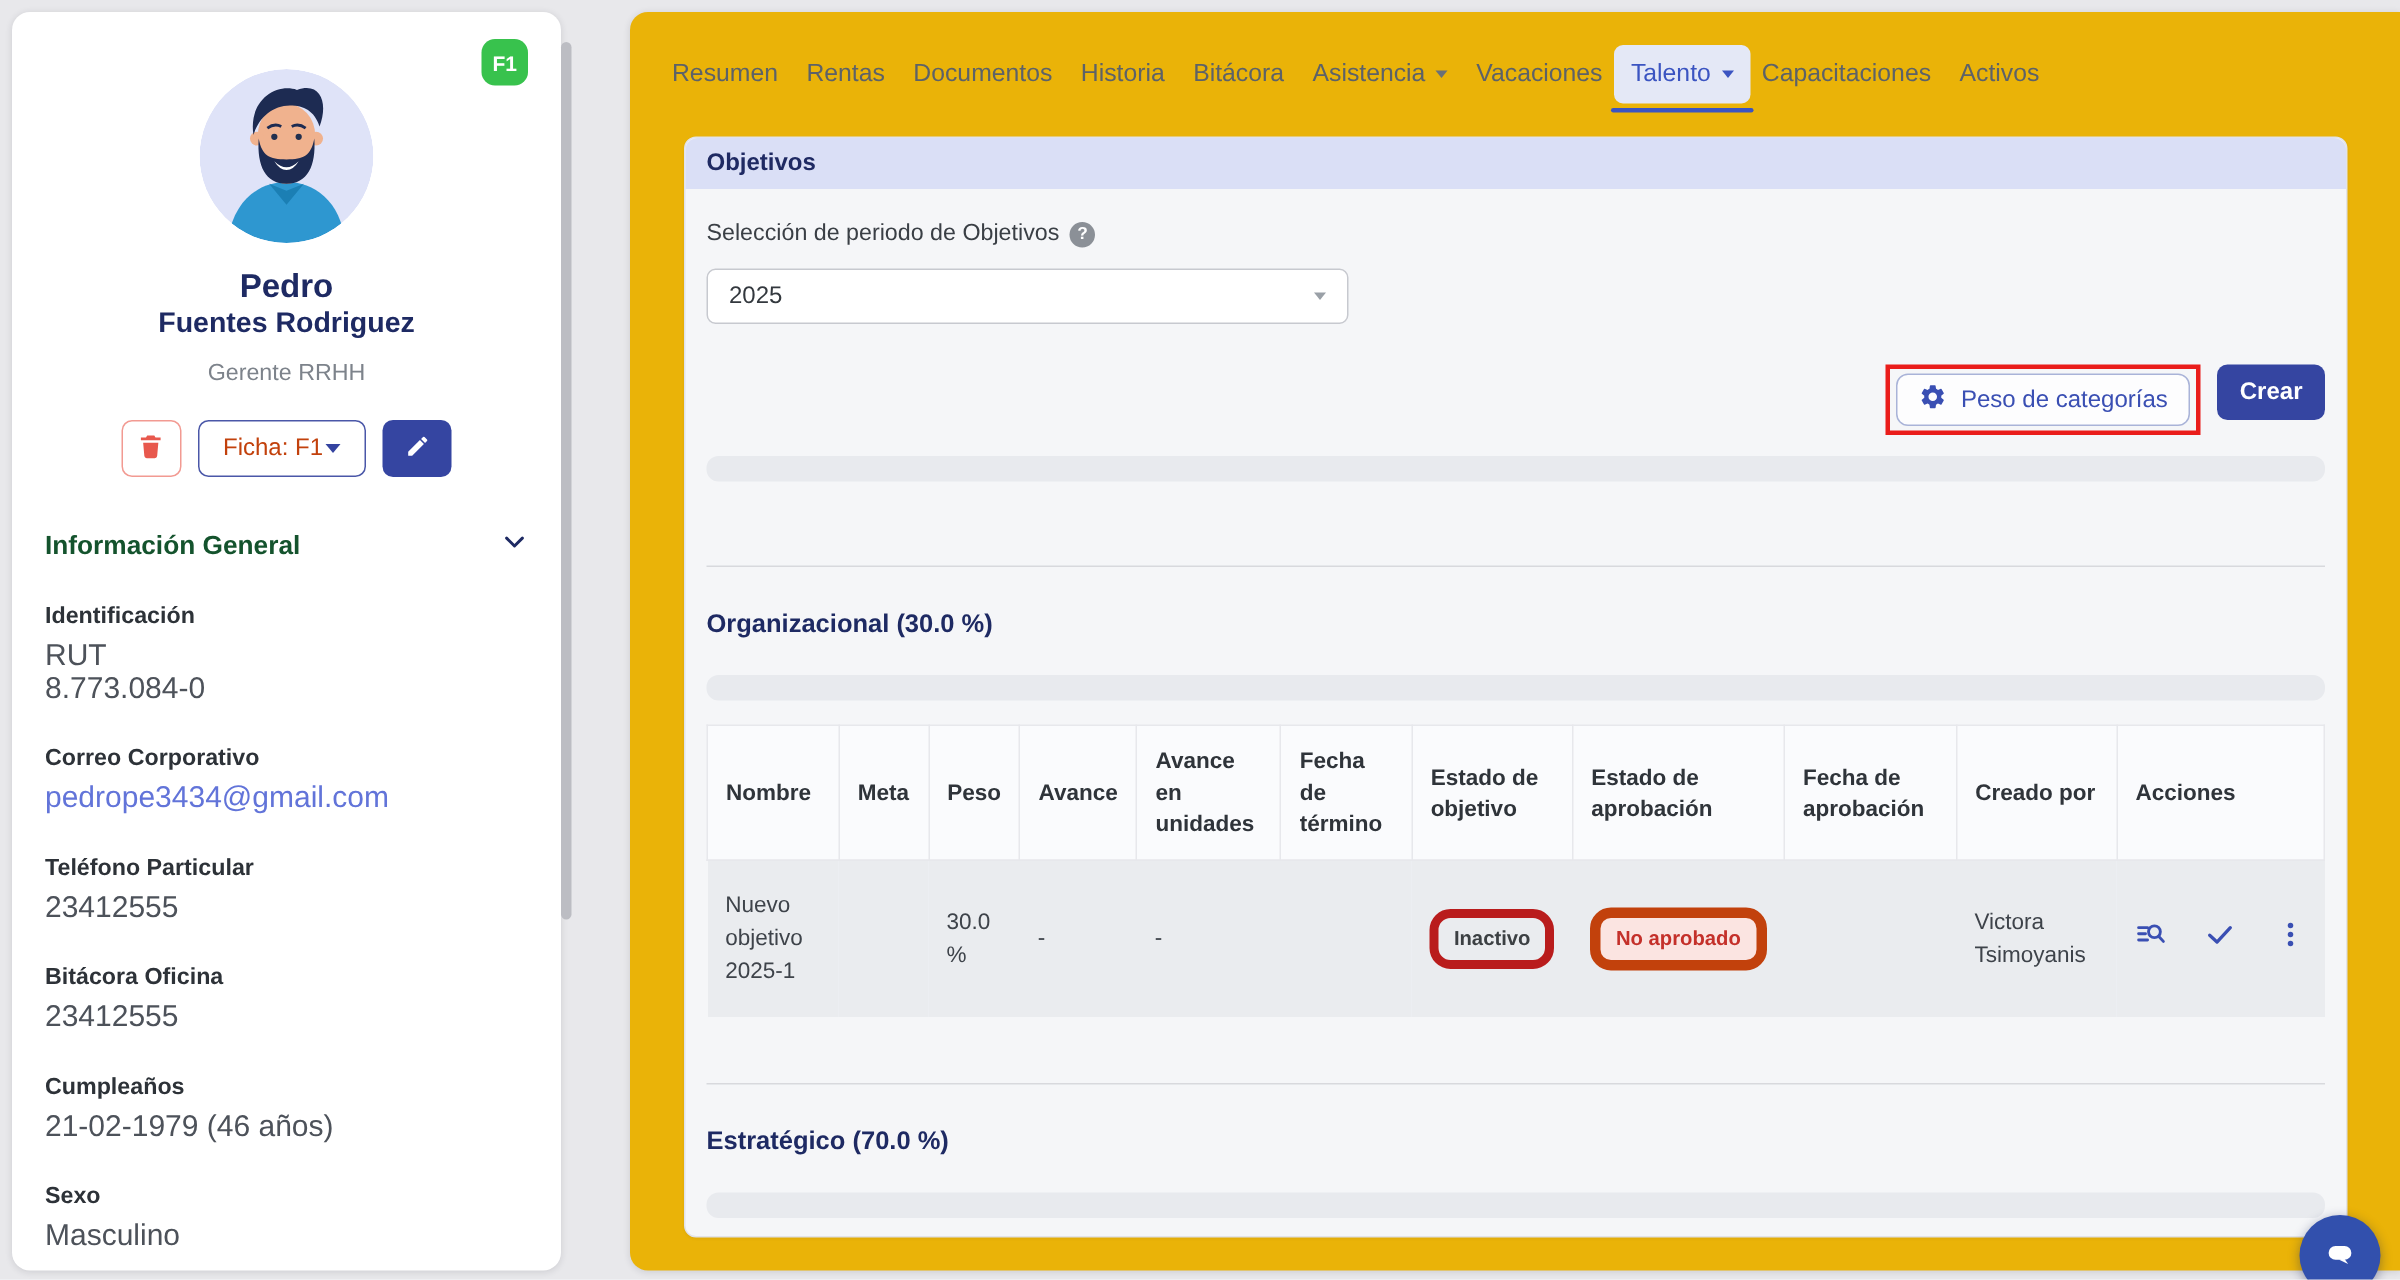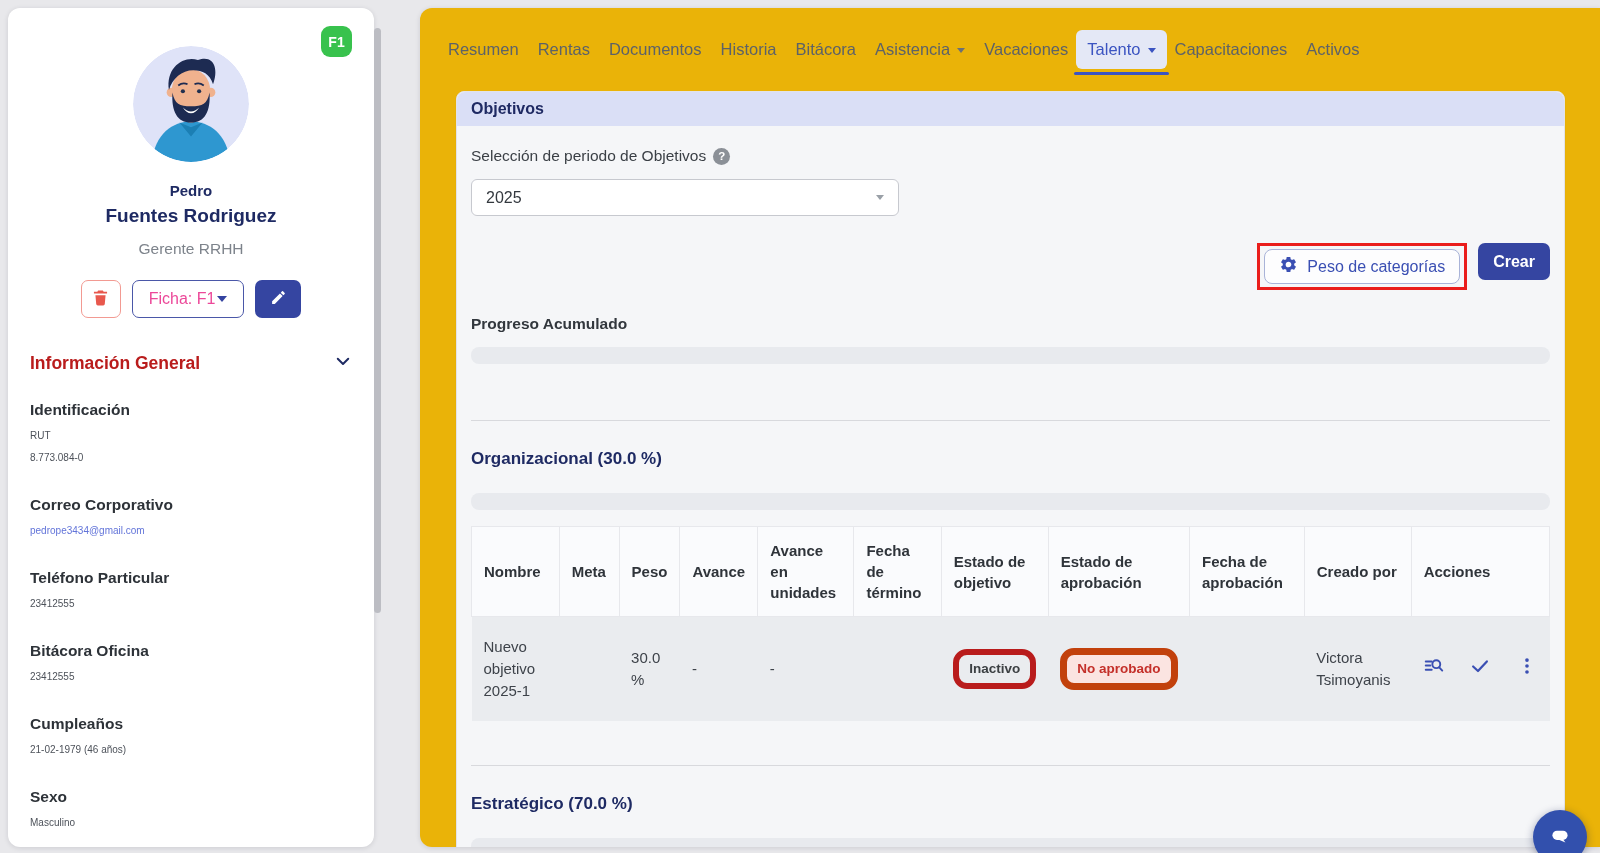--- a/index.html
+++ b/index.html
@@ -17,46 +17,46 @@
     background:#ffffff; border-radius:12px;
     box-shadow:0 1px 5px rgba(40,40,60,.14);
     overflow:hidden; text-align:center;
   }
   .ficha-badge {
     position:absolute; top:18px; right:22px; width:31px; height:31px;
     background:#38c24d; color:#fff; font-weight:bold; font-size:14px;
     border-radius:9px; display:flex; align-items:center; justify-content:center;
   }
   .avatar { width:116px; height:116px; margin:38px auto 0; border-radius:50%; overflow:hidden; }
-  .emp-first { margin-top:16px; font-size:15px; font-weight:bold; color:#1e2a63; line-height:25px; }
+  .emp-first { margin-top:16px; font-size:22px; font-weight:bold; color:#1e2a63; line-height:25px; }
   .emp-last  { font-size:19px; font-weight:bold; color:#1e2a63; line-height:25px; }
   .emp-role  { margin-top:12px; font-size:15.5px; color:#7d838b; }
   .action-row { margin-top:22px; display:flex; justify-content:center; gap:11px; }
   .btn-trash {
     width:40px; height:38px; background:#fff; border:1px solid #f29a92; border-radius:7px;
     display:flex; align-items:center; justify-content:center; cursor:pointer;
   }
   .btn-ficha {
     height:38px; padding:0 16px; background:#fff; border:1px solid #4a57a8; border-radius:7px;
-    color:#ec4899; font-size:16px; display:flex; align-items:center; gap:2px; cursor:pointer;
+    color:#c2410c; font-size:16px; display:flex; align-items:center; gap:2px; cursor:pointer;
     font-family:"Liberation Sans", sans-serif;
   }
   .btn-edit {
     width:46px; height:38px; background:#3545a1; border:none; border-radius:7px;
     display:flex; align-items:center; justify-content:center; cursor:pointer;
   }
   .caret-down { width:0; height:0; border-left:5px solid transparent; border-right:5px solid transparent; border-top:6px solid currentColor; display:inline-block; }
   .section-head {
     margin:34px 22px 0; display:flex; justify-content:space-between; align-items:center;
   }
-  .section-head h3 { font-size:17.5px; font-weight:bold; color:#b91c1c; }
+  .section-head h3 { font-size:17.5px; font-weight:bold; color:#14532d; }
   .info-group { margin:27px 22px 0; text-align:left; }
   .info-group:first-of-type { margin-top:34px; }
   .info-label { font-size:15.5px; font-weight:bold; color:#2d3238; margin-bottom:6px; }
-  .info-line { font-size:10px; color:#4d525a; line-height:22px; }
+  .info-line { font-size:20px; color:#4d525a; line-height:22px; }
   .info-line.link { color:#6274d9; }
   .scroll-thumb {
     position:absolute; left:374px; top:28px; width:7px; height:585px;
     background:#bcbdc3; border-radius:4px;
   }
 
   
   .main-card {
     position:absolute; left:420px; top:8px; width:1180px; height:839px;
     background:#eab308; border-radius:12px 0 0 12px;
@@ -274,21 +274,20 @@
               <svg width="19" height="19" viewBox="0 0 24 24" fill="#3a4fb3">
                 <path d="M19.14 12.94c.04-.3.06-.61.06-.94 0-.32-.02-.64-.07-.94l2.03-1.58a.49.49 0 0 0 .12-.61l-1.92-3.32a.49.49 0 0 0-.59-.22l-2.39.96a7.03 7.03 0 0 0-1.62-.94l-.36-2.54a.48.48 0 0 0-.48-.41h-3.84a.48.48 0 0 0-.47.41l-.36 2.54c-.59.24-1.13.57-1.62.94l-2.39-.96a.49.49 0 0 0-.59.22L2.74 8.87c-.12.21-.08.47.12.61l2.03 1.58c-.05.3-.09.63-.09.94s.02.64.07.94l-2.03 1.58a.49.49 0 0 0-.12.61l1.92 3.32c.12.22.37.29.59.22l2.39-.96c.5.38 1.03.7 1.62.94l.36 2.54c.05.24.24.41.48.41h3.84c.24 0 .44-.17.47-.41l.36-2.54c.59-.24 1.13-.56 1.62-.94l2.39.96c.22.08.47 0 .59-.22l1.92-3.32a.49.49 0 0 0-.12-.61l-2.01-1.58zM12 15.6A3.61 3.61 0 0 1 8.4 12c0-1.98 1.62-3.6 3.6-3.6s3.6 1.62 3.6 3.6-1.62 3.6-3.6 3.6z"></path>
               </svg>
             </span>
             <span>Peso de categorías</span>
           </button>
         </span>
         <button class="btn-primary">Crear</button>
       </div>
 
-      <div class="progress-title">Progreso Acumulado</div>
       <div class="progress-track"></div>
 
       <hr class="rule">
 
       <div class="cat-title">Organizacional (30.0 %)</div>
       <div class="progress-track"></div>
 
       <table class="obj-table">
         <colgroup>
           <col style="width:90px">

